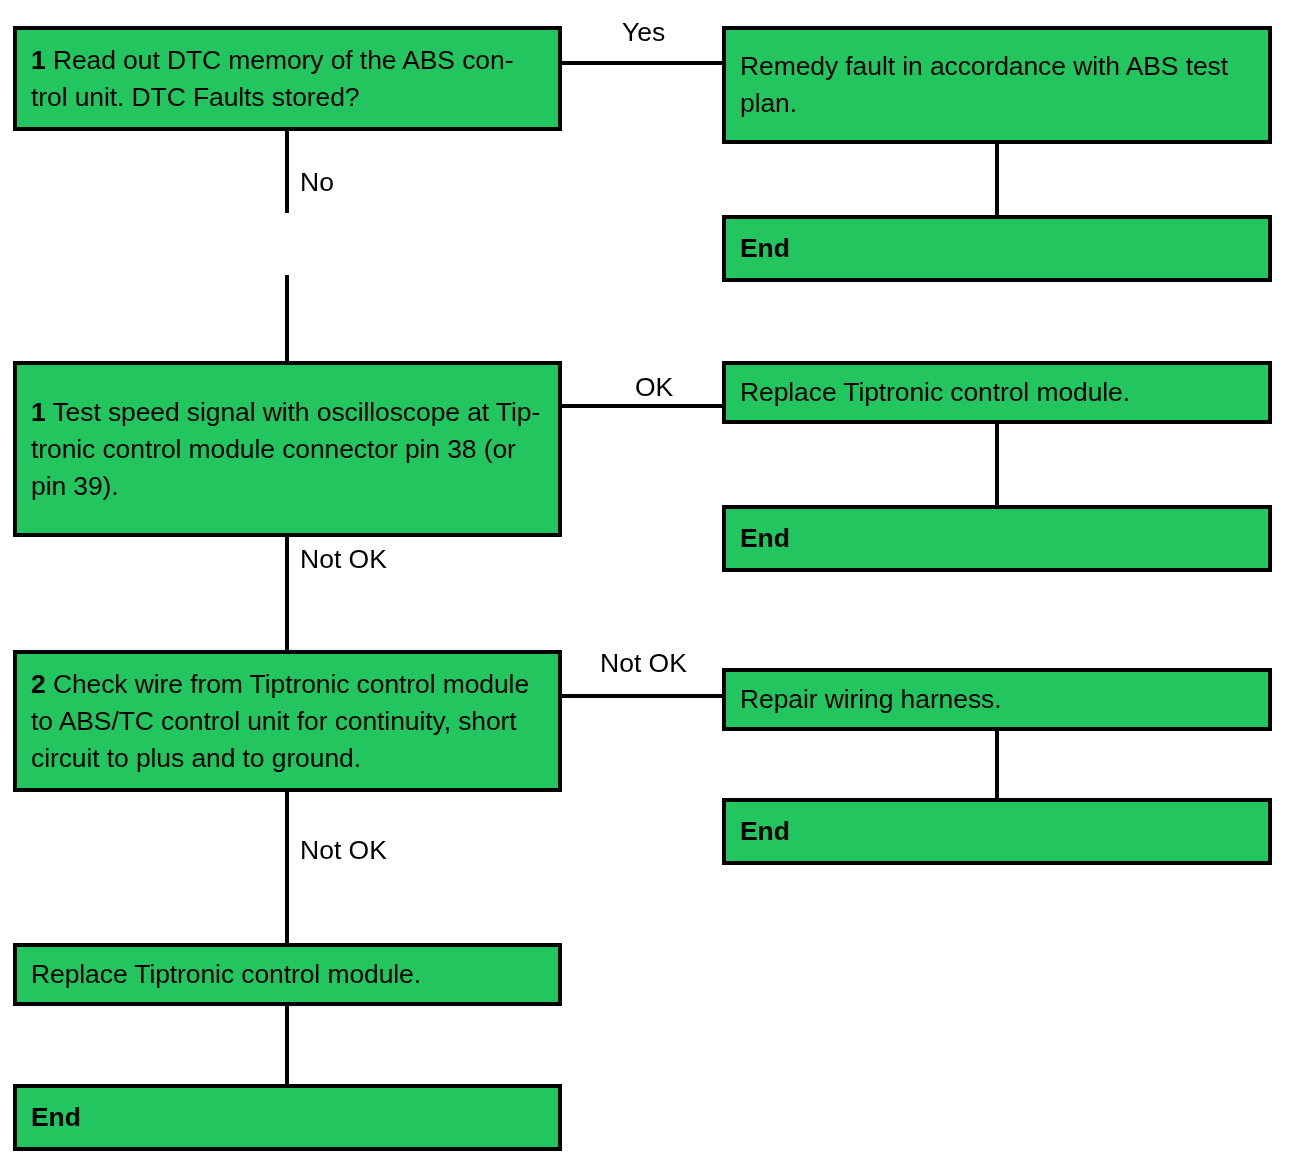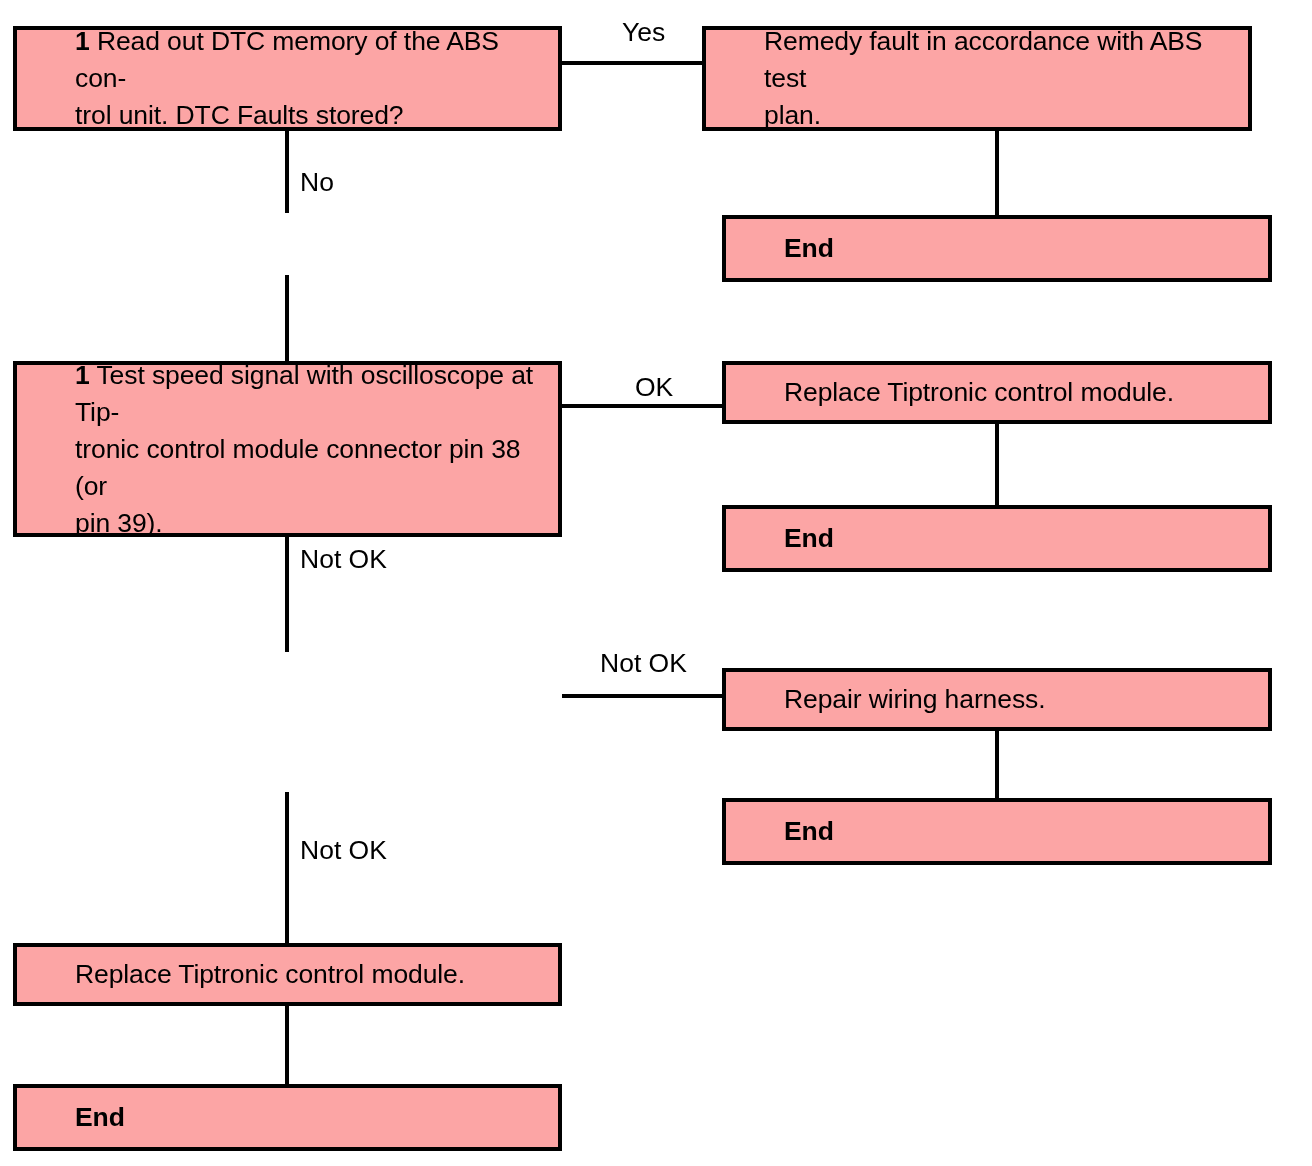--- a/index.html
+++ b/index.html
@@ -19,25 +19,24 @@
     background: #ffffff;
     overflow: hidden;
     text-decoration: underline;
   }
 
   
   .node {
     position: absolute;
     box-sizing: border-box;
     border: 4px solid #000000;
-    background: #fca5a5;
+    background: #22c55e;
     display: flex;
     align-items: center;
     z-index: 3;
-    padding-left: 44px;
   }
   .node .node-text {
     display: block;
     width: 100%;
     padding: 0 14px;
     font-size: 26.5px;
     line-height: 37px;
     letter-spacing: -0.1px;
     white-space: pre-line;
   }
@@ -108,21 +107,21 @@
 
   <div class="edge-label" style="left:600px; top:648px;">Not OK</div>
 
   <div class="edge-label" style="left:300px; top:835px;">Not OK</div>
 
   <div class="node" style="left:13px; top:26px; width:549px; height:105px;">
     <span class="node-text"><span class="step-num">1</span> <span>Read out DTC memory of the ABS con-
 trol unit. DTC Faults stored?</span></span>
   </div>
 
-  <div class="node" style="left:702px; top:26px; width:550px; height:105px;">
+  <div class="node" style="left:722px; top:26px; width:550px; height:118px;">
     <span class="node-text">Remedy fault in accordance with ABS test
 plan.</span>
   </div>
 
   <div class="node terminal" style="left:722px; top:215px; width:550px; height:67px;">
     <span class="node-text">End</span>
   </div>
 
   <div class="node" style="left:13px; top:361px; width:549px; height:176px;">
     <span class="node-text"><span class="step-num">1</span> <span>Test speed signal with oscilloscope at Tip-
@@ -131,20 +130,25 @@
   </div>
 
   <div class="node" style="left:722px; top:361px; width:550px; height:63px;">
     <span class="node-text">Replace Tiptronic control module.</span>
   </div>
 
   <div class="node terminal" style="left:722px; top:505px; width:550px; height:67px;">
     <span class="node-text">End</span>
   </div>
 
+  <div class="node" style="left:13px; top:650px; width:549px; height:142px;">
+    <span class="node-text"><span class="step-num">2</span> <span>Check wire from Tiptronic control module
+to ABS/TC control unit for continuity, short
+circuit to plus and to ground.</span></span>
+  </div>
 
   <div class="node" style="left:722px; top:652px; width:550px; height:63px;margin-top:16px;">
     <span class="node-text">Repair wiring harness.</span>
   </div>
 
   <div class="node terminal" style="left:722px; top:798px; width:550px; height:67px;">
     <span class="node-text">End</span>
   </div>
 
   <div class="node" style="left:13px; top:943px; width:549px; height:63px;">

